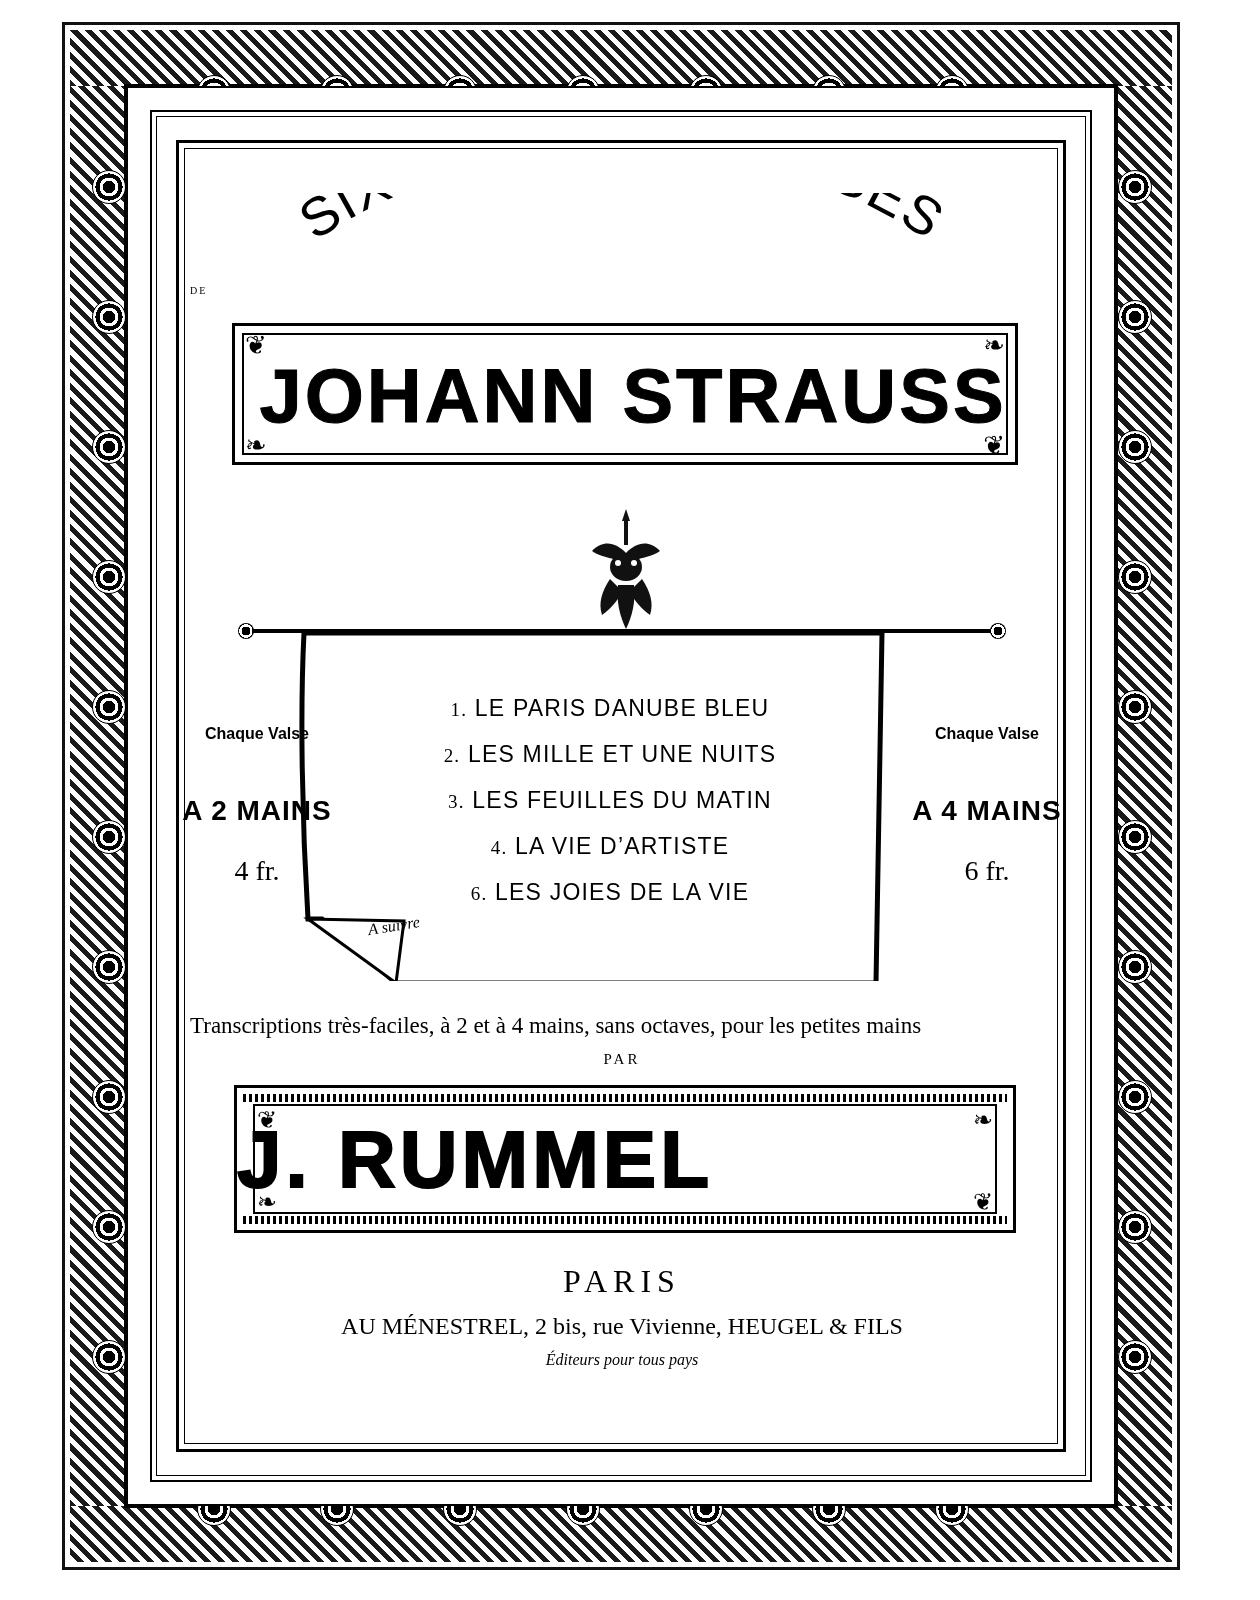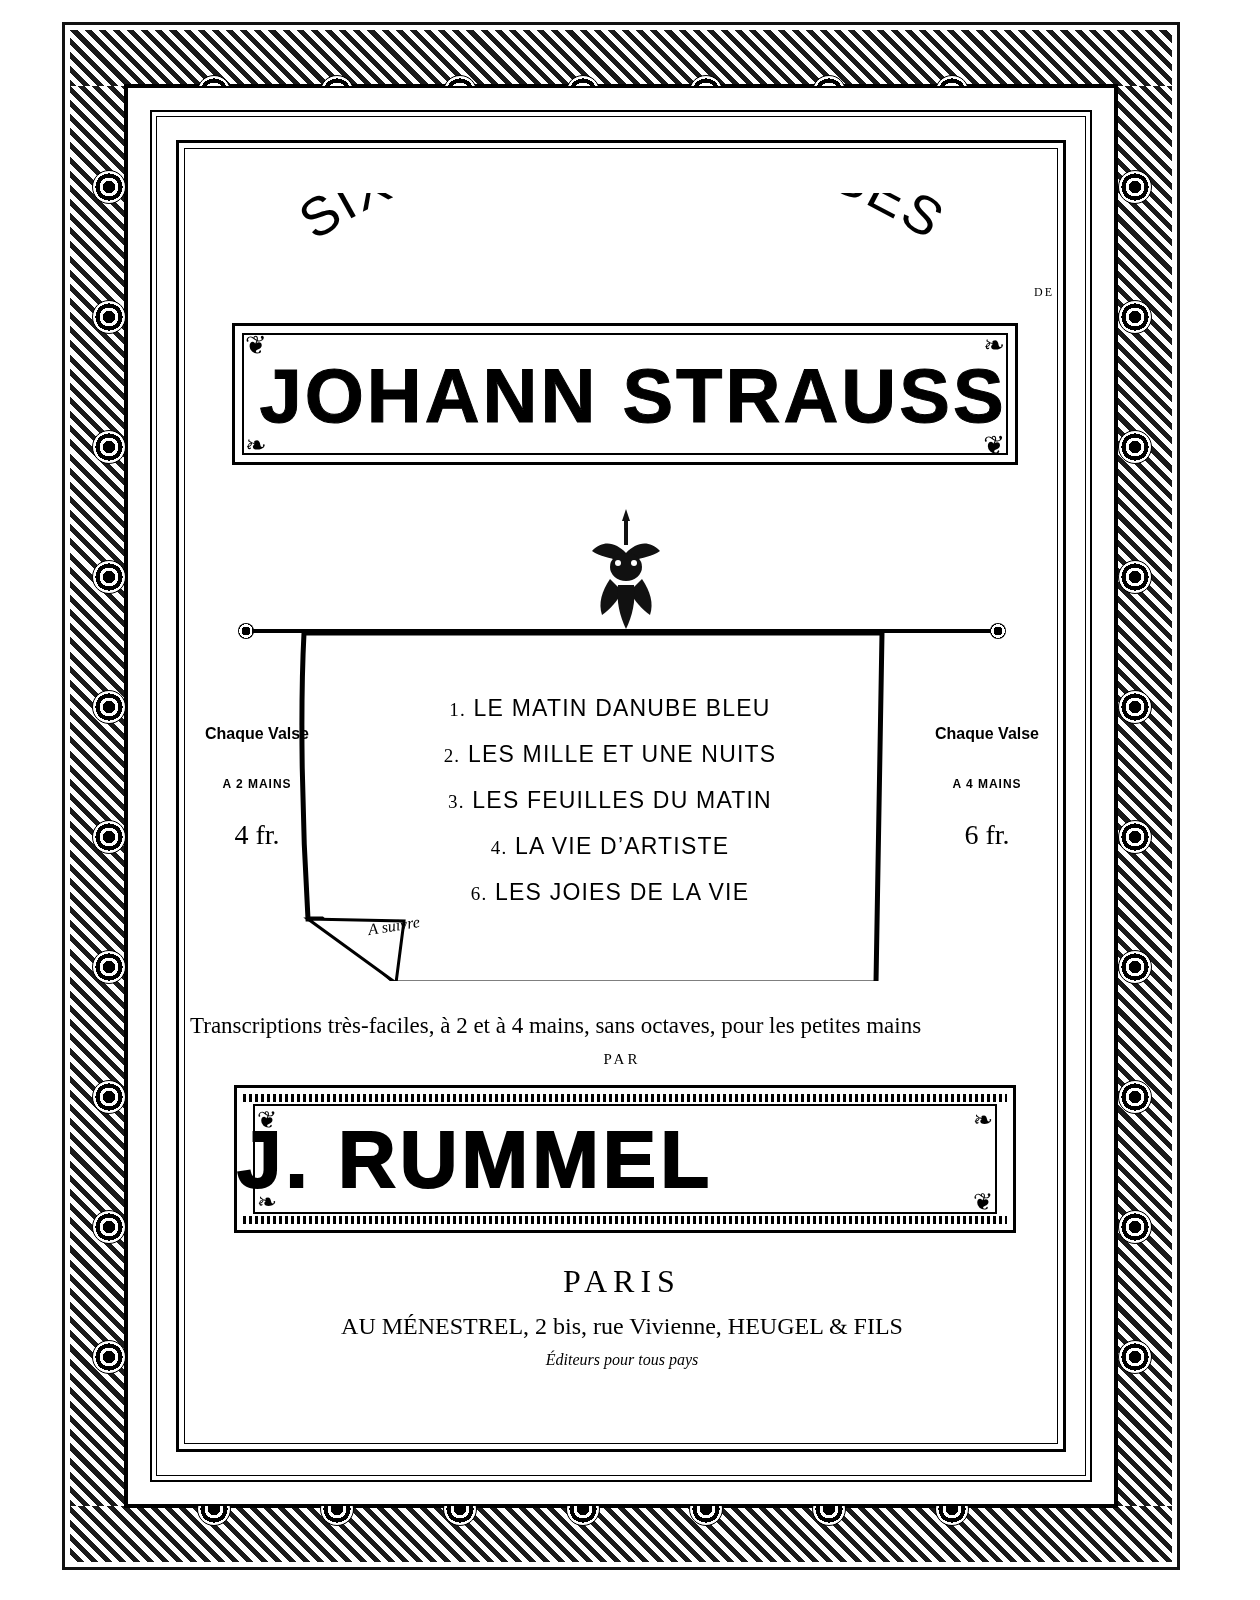--- a/index.html
+++ b/index.html
@@ -122,23 +122,23 @@
     font-size: 54px;
     letter-spacing: 2px;
     fill: #000;
     font-weight: 400;
   }
 
   .de-small {
     position: absolute;
     top: 130px;
     left: 0; width: 864px;
-    text-align: right;
-    font-family: "Liberation Serif", serif;
-    font-size: 12px;
+    text-align: left;
+    font-family: "Liberation Serif", serif;
+    font-size: 10px;
     letter-spacing: 2px;
   }
 
   
   .composer-panel {
     position: absolute;
     left: 42px; top: 168px;
     width: 786px;
     height: 142px;
     border: 3px solid #000;
@@ -248,26 +248,26 @@
     position: absolute;
     width: 150px;
     text-align: center;
   }
   .side.left { left: -8px; top: 570px; }
   .side.right { right: -8px; top: 570px; }
   .side .chaque {
     font-family: "Liberation Sans", sans-serif;
     font-weight: bold;
     font-size: 16px;
-    margin-bottom: 34px;
+    margin-bottom: 52px;
   }
   .side .mains {
     font-family: "Liberation Sans", sans-serif;
     font-weight: bold;
-    font-size: 12px;
+    font-size: 28px;
     letter-spacing: 1px;
     margin-bottom: 28px;
   }
   .side .price {
     font-family: "Liberation Serif", serif;
     font-size: 28px;
   }
 
   .transcriptions {
     position: absolute;
@@ -461,21 +461,21 @@
         <path d="M8 2 C4 80, 6 190, 12 288 L26 288 L100 352 L580 352 L586 2 Z" fill="none" stroke="#000" stroke-width="5"></path>
         <path d="M12 288 L108 290 L100 352 Z" fill="#fff" stroke="#000" stroke-width="3"></path>
       </svg>
     </div>
 
     <div class="a-suivre">A suivre</div>
 
     <div class="titles">
       <div class="t-line">
         <span class="num">1.</span>
-        <span>LE MATIN DANUBE BLEU</span>
+        <span>LE PARIS DANUBE BLEU</span>
       </div>
       <div class="t-line">
         <span class="num">2.</span>
         <span>LES MILLE ET UNE NUITS</span>
       </div>
       <div class="t-line">
         <span class="num">3.</span>
         <span>LES FEUILLES DU MATIN</span>
       </div>
       <div class="t-line">

